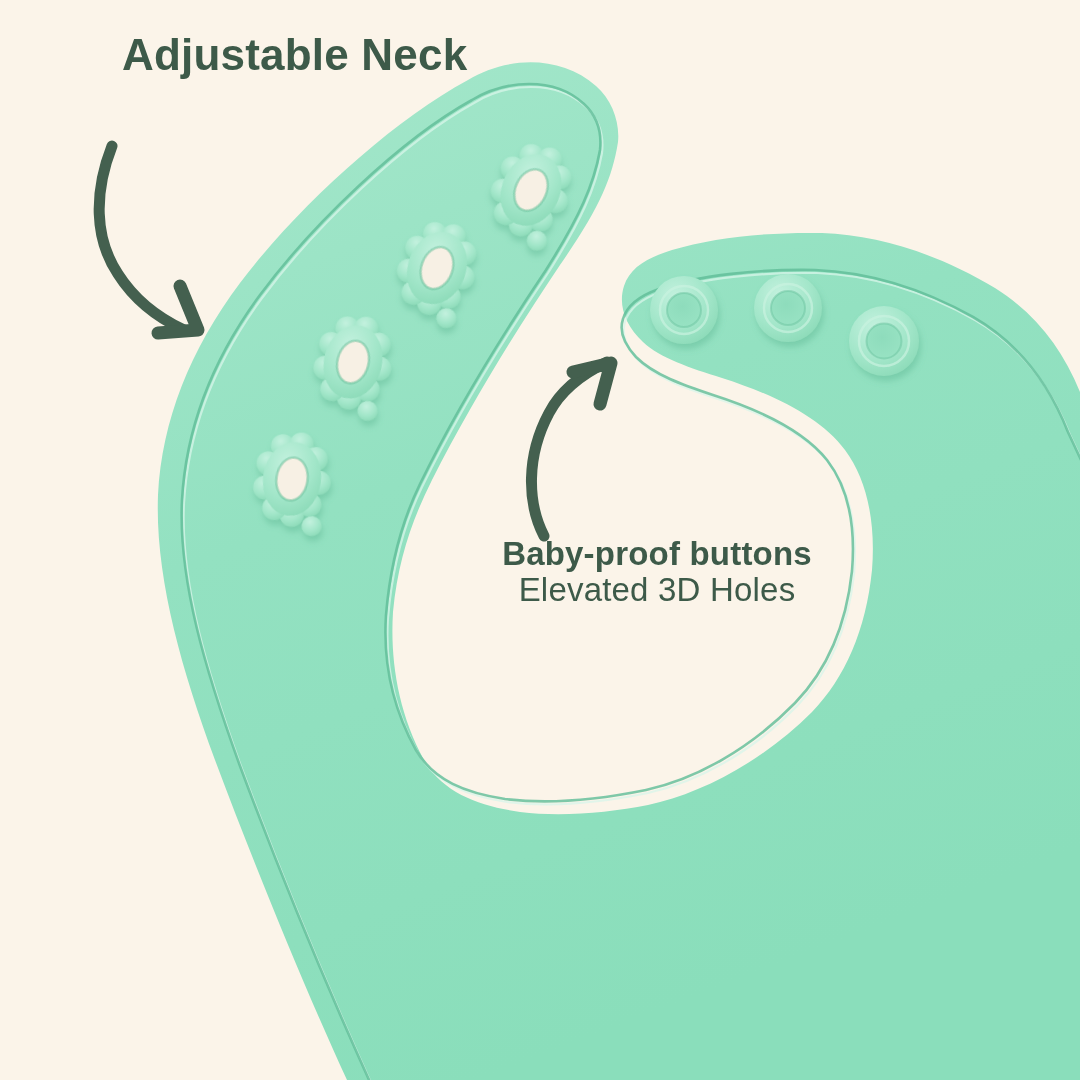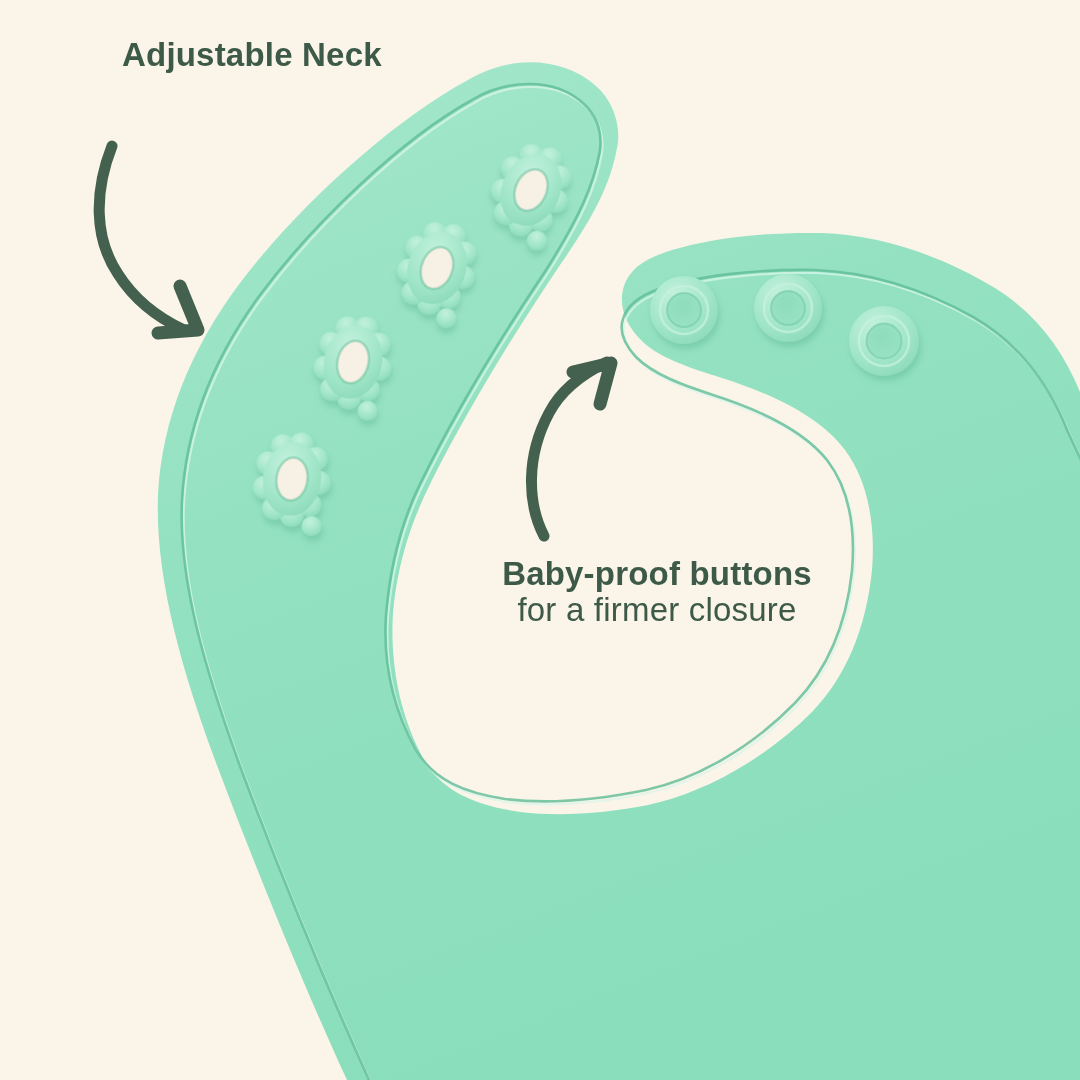--- a/index.html
+++ b/index.html
@@ -17,28 +17,28 @@
   .stage svg { position: absolute; left: 0; top: 0; display: block; }
   .callout {
     position: absolute;
     color: #3d5a49;
     z-index: 5;
   }
   .callout .callout-title { font-weight: 700; }
   #callout-neck {
     left: 122px;
     top: 36px;
-    font-size: 33px;
+    font-size: 44px;
     line-height: 37px;
     letter-spacing: 0.2px;
     text-align: center;
   }
   #callout-buttons {
     left: 447px;
-    top: 556px;
+    top: 536px;
     width: 420px;
     font-size: 33px;
     line-height: 36px;
     letter-spacing: 0.2px;
     text-align: center;
   }
 </style>
 </head>
 <body>
 
@@ -206,16 +206,16 @@
       <path stroke-width="13" d="M 573,372 L 611,363 L 600,404"></path>
     </g>
   </svg>
 
   <div class="callout" id="callout-neck">
     <div class="callout-title">Adjustable Neck</div>
   </div>
 
   <div class="callout" id="callout-buttons">
     <div class="callout-title">Baby-proof buttons</div>
-    <div class="callout-sub">for a firmer closure</div>
+    <div class="callout-sub">Elevated 3D Holes</div>
   </div>
 
 </div>
 
 </body></html>

